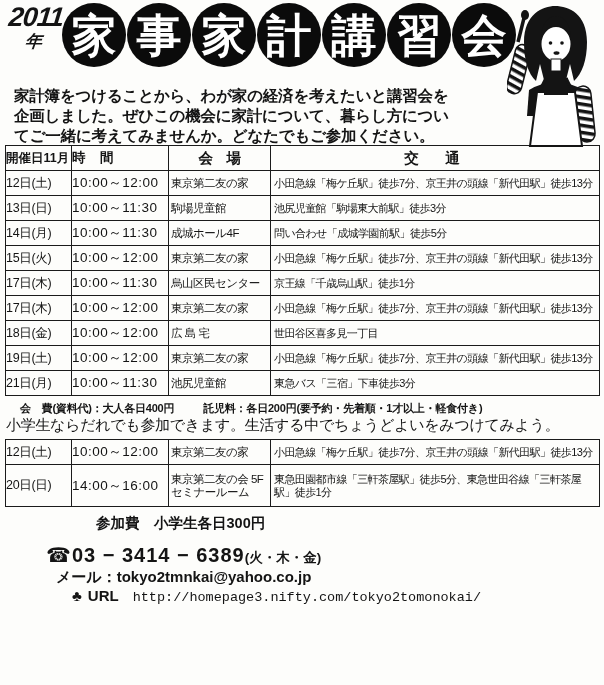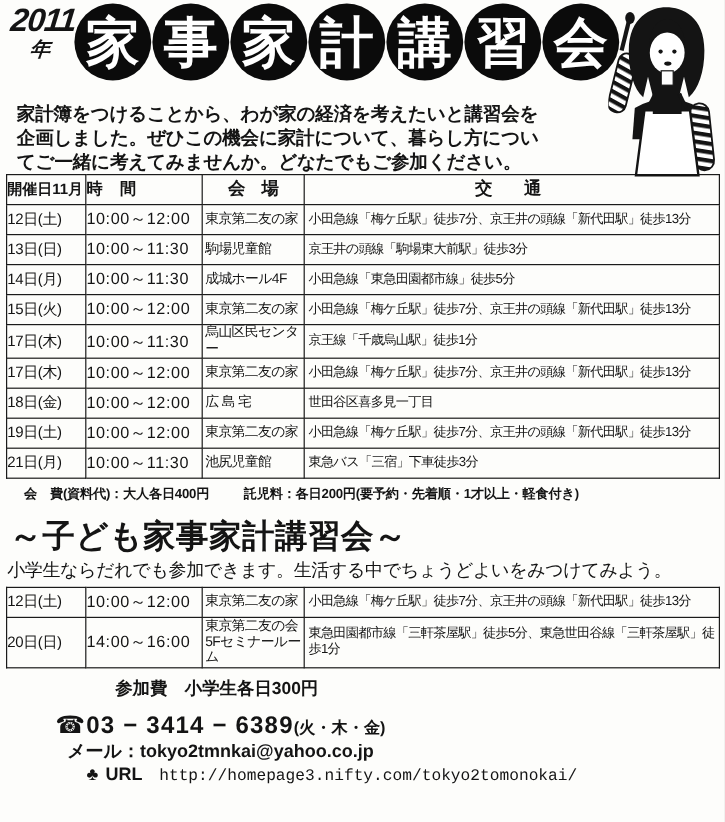--- a/index.html
+++ b/index.html
@@ -40,21 +40,21 @@
     letter-spacing:-0.2px;
   }
   
   table { border-collapse:collapse; table-layout:fixed; width:595px; margin-left:5px; }
   th, td { border:1.5px solid #1b1b1b; overflow:hidden; }
   th { font-size:14.5px; height:25px; font-weight:bold; letter-spacing:1px; }
   th.h-date { font-size:12.5px; letter-spacing:0; }
   td { height:25px; }
   .c-date  { width:66px; text-align:left; font-size:12.5px; letter-spacing:-0.3px; }
   .c-time  { width:97px; text-align:left; font-size:13.5px; letter-spacing:0.5px; }
-  .c-venue { width:85px; font-size:11.5px; padding:0 2px; letter-spacing:-0.5px; line-height:1.15;margin-top:42px; }
+  .c-venue { width:102px; font-size:11.5px; padding:0 2px; letter-spacing:-0.5px; line-height:1.15;margin-top:42px; }
   .c-access{ font-size:11px; padding:0 3px; letter-spacing:-0.6px; white-space:nowrap; line-height:1.2; }
   td.wrap  { white-space:normal; }
   tr.tall td { height:42px; }
   
   .fee-line { margin:5px 0 0 20px; font-size:11px; font-weight:bold; letter-spacing:-0.2px; }
   .fee-line .gap { margin-left:26px; }
   
   .child-heading { margin:10px 0 1px 8px; font-size:27px; font-weight:bold; letter-spacing:0.5px; }
   .child-sub { margin:0 0 4px 6px; font-size:15px; font-weight:normal; letter-spacing:-0.3px; }
   .child-fee { margin:7px 0 0 96px; font-size:14.5px; font-weight:bold; }
@@ -146,27 +146,27 @@
       <tr>
         <td class="c-date">12日(土)</td>
         <td class="c-time">10:00～12:00</td>
         <td class="c-venue">東京第二友の家</td>
         <td class="c-access">小田急線「梅ケ丘駅」徒歩7分、京王井の頭線「新代田駅」徒歩13分</td>
       </tr>
       <tr>
         <td class="c-date">13日(日)</td>
         <td class="c-time">10:00～11:30</td>
         <td class="c-venue">駒場児童館</td>
-        <td class="c-access">京王井の頭線「駒場東大前駅」徒歩3分</td>
+        <td class="c-access">池尻児童館「駒場東大前駅」徒歩3分</td>
       </tr>
       <tr>
         <td class="c-date">14日(月)</td>
         <td class="c-time">10:00～11:30</td>
         <td class="c-venue">成城ホール4F</td>
-        <td class="c-access">小田急線「東急田園都市線」徒歩5分</td>
+        <td class="c-access">問い合わせ「成城学園前駅」徒歩5分</td>
       </tr>
       <tr>
         <td class="c-date">15日(火)</td>
         <td class="c-time">10:00～12:00</td>
         <td class="c-venue">東京第二友の家</td>
         <td class="c-access">小田急線「梅ケ丘駅」徒歩7分、京王井の頭線「新代田駅」徒歩13分</td>
       </tr>
       <tr>
         <td class="c-date">17日(木)</td>
         <td class="c-time">10:00～11:30</td>
@@ -198,21 +198,20 @@
         <td class="c-access">東急バス「三宿」下車徒歩3分</td>
       </tr>
     </tbody>
   </table>
 
   <p class="fee-line">
     <span>会　費(資料代)：大人各日400円</span>
     <span class="gap">託児料：各日200円(要予約・先着順・1才以上・軽食付き)</span>
   </p>
 
-  <h2 class="child-heading">～子ども家事家計講習会～</h2>
   <p class="child-sub">小学生ならだれでも参加できます。生活する中でちょうどよいをみつけてみよう。</p>
 
   <table>
     <tbody>
       <tr>
         <td class="c-date">12日(土)</td>
         <td class="c-time">10:00～12:00</td>
         <td class="c-venue">東京第二友の家</td>
         <td class="c-access">小田急線「梅ケ丘駅」徒歩7分、京王井の頭線「新代田駅」徒歩13分</td>
       </tr>

